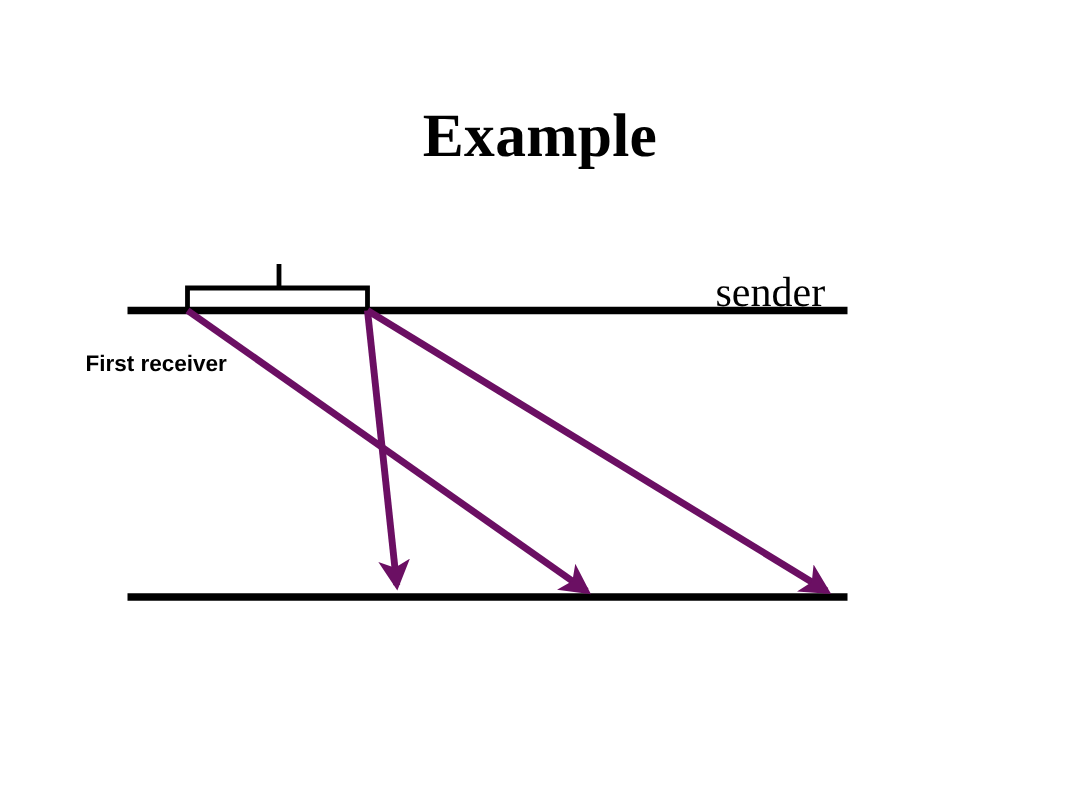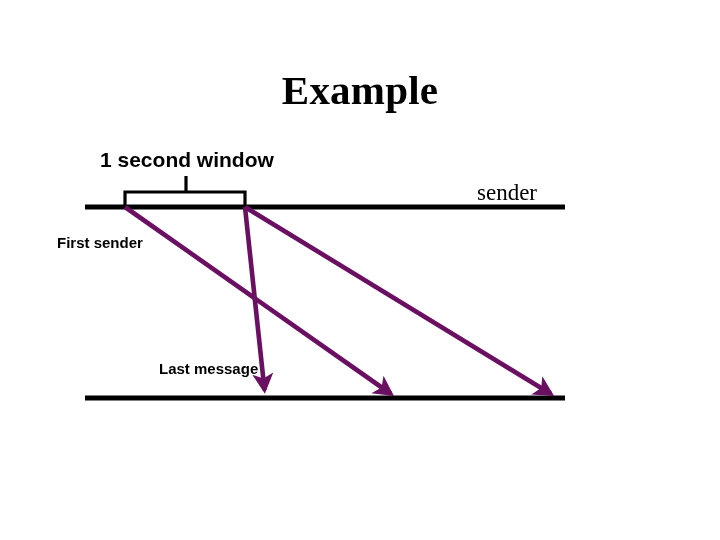--- a/index.html
+++ b/index.html
@@ -59,21 +59,21 @@
     font-size: 15px;
   }
   #lbl-last {
     left: 159px;
     top: 360px;
     font-size: 15px;
   }
   #lbl-sender {
     left: 477px;
     top: 180px;
-    font-size: 23px;
+    font-size: 28px;
   }
   #lbl-receiver {
     left: 473px;
     top: 408px;
     font-size: 21px;
   }
 </style>
 </head>
 <body>
 
@@ -95,22 +95,20 @@
 
     <line x1="125" y1="207" x2="391" y2="394" stroke="#6b0f63" stroke-width="4.6" marker-end="url(#arrowhead)"></line>
 
     <line x1="245" y1="207" x2="264.5" y2="390" stroke="#6b0f63" stroke-width="4.6" marker-end="url(#arrowhead)"></line>
 
     <line x1="245" y1="207" x2="551" y2="394" stroke="#6b0f63" stroke-width="4.6" marker-end="url(#arrowhead)"></line>
   </svg>
 
   <div class="title">Example</div>
 
-  <div class="lbl lbl-sans" id="lbl-window">1 second window</div>
 
-  <div class="lbl lbl-sans" id="lbl-first">First sender</div>
+  <div class="lbl lbl-sans" id="lbl-first">First receiver</div>
 
-  <div class="lbl lbl-sans" id="lbl-last">Last message</div>
 
   <div class="lbl lbl-serif" id="lbl-sender">sender</div>
 
 
 </div>
 
 </body></html>

